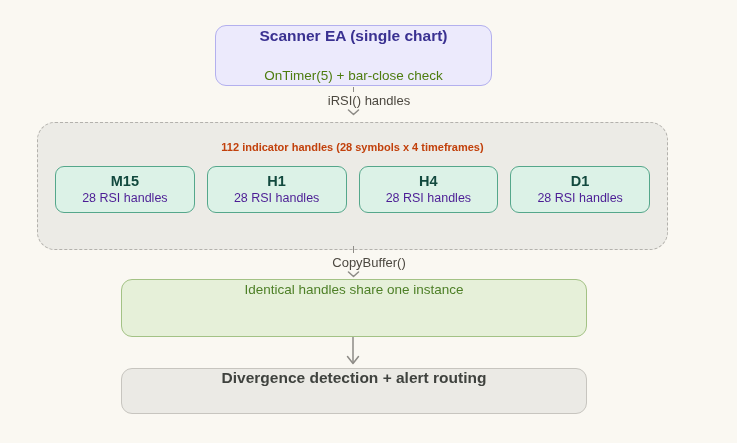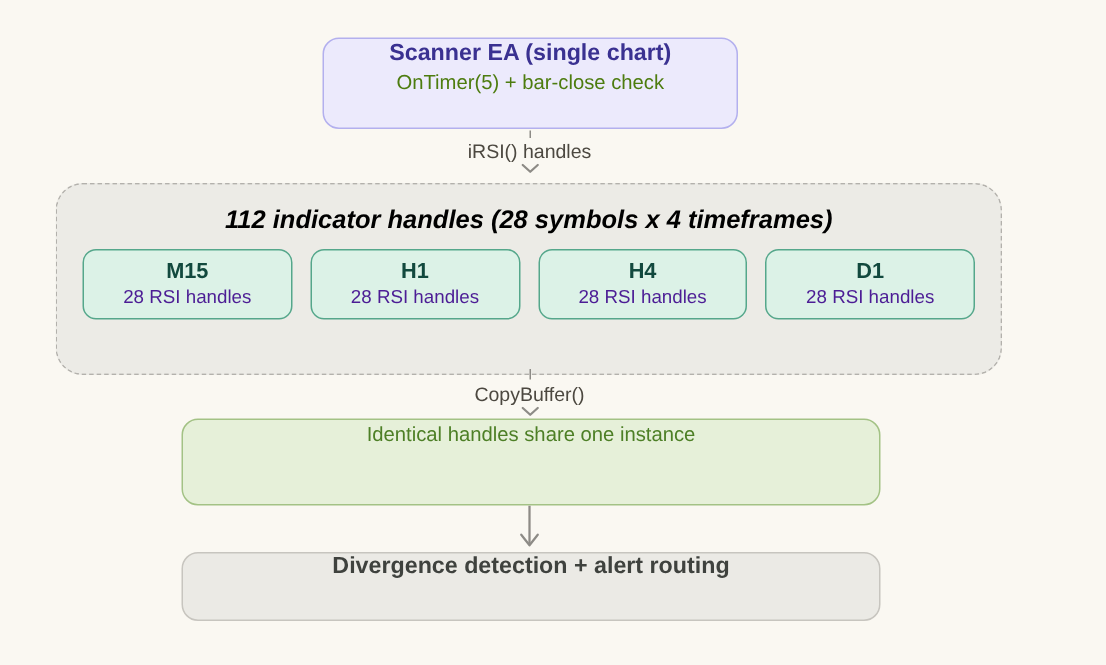--- a/index.html
+++ b/index.html
@@ -4,46 +4,46 @@
 <style>
   html, body { margin: 0; padding: 0; }
   body {
     width: 737px; height: 443px;
     background: #faf8f2;
     font-family: "Liberation Sans", "DejaVu Sans", sans-serif;
     -webkit-font-smoothing: antialiased;
   }
   #canvas { position: relative; width: 737px; height: 443px; overflow: hidden; }
 
-  .box { position: absolute; box-sizing: border-box; display: flex; flex-direction: column; align-items: center; justify-content: flex-start; }
+  .box { position: absolute; box-sizing: border-box; display: flex; flex-direction: column; align-items: center; justify-content: space-between; }
 
   
   .scanner {
     left: 215px; top: 25px; width: 277px; height: 61px;
     background: #eceafc; border: 1px solid #b3b0ee; border-radius: 11px;
   }
   .scanner .title { font-size: 15.5px; font-weight: bold; color: #3a3191; line-height: 19px; }
   .scanner .subtitle { font-size: 13.5px; color: #4d7c0f; line-height: 18px; margin-top: 1px; }
 
   
   .tick { position: absolute; width: 1.5px; background: #8d8b86; }
   .conn-label {
-    position: absolute; left: 253px; width: 200px; text-align: center;
+    position: absolute; left: 269px; width: 200px; text-align: center;
     font-size: 13px; color: #4c4840; line-height: 15px;
   }
   .chev { position: absolute; left: 347px; width: 13px; height: 7px; }
   .arrow3 { position: absolute; left: 345px; top: 337px; width: 16px; height: 31px; }
 
   
   .handles {
     left: 37px; top: 122px; width: 631px; height: 128px;
     background: #ecebe6; border: 1.5px dashed #b3b1ac; border-radius: 18px;
     justify-content: flex-start; padding: 15px 17px 0 17px;
   }
-  .handles .title { font-size: 17px; font-weight: bold; color: #000000; line-height: 18px; font-style: italic; }
+  .handles .title { font-size: 11px; font-weight: bold; color: #c2410c; line-height: 18px; }
   .tf-row { display: flex; gap: 12px; width: 100%; margin-top: 10px; text-align: center; }
   .tf-box {
     flex: 1; height: 47px; box-sizing: border-box;
     background: #dcf2e7; border: 1px solid #55a78b; border-radius: 9px;
     display: flex; flex-direction: column; align-items: center; justify-content: center;
   }
   .tf-box .tf-title { font-size: 14.5px; font-weight: bold; color: #12493e; line-height: 17px; }
   .tf-box .tf-sub { font-size: 12.5px; color: #4c1d95; line-height: 16px; }
 
   

